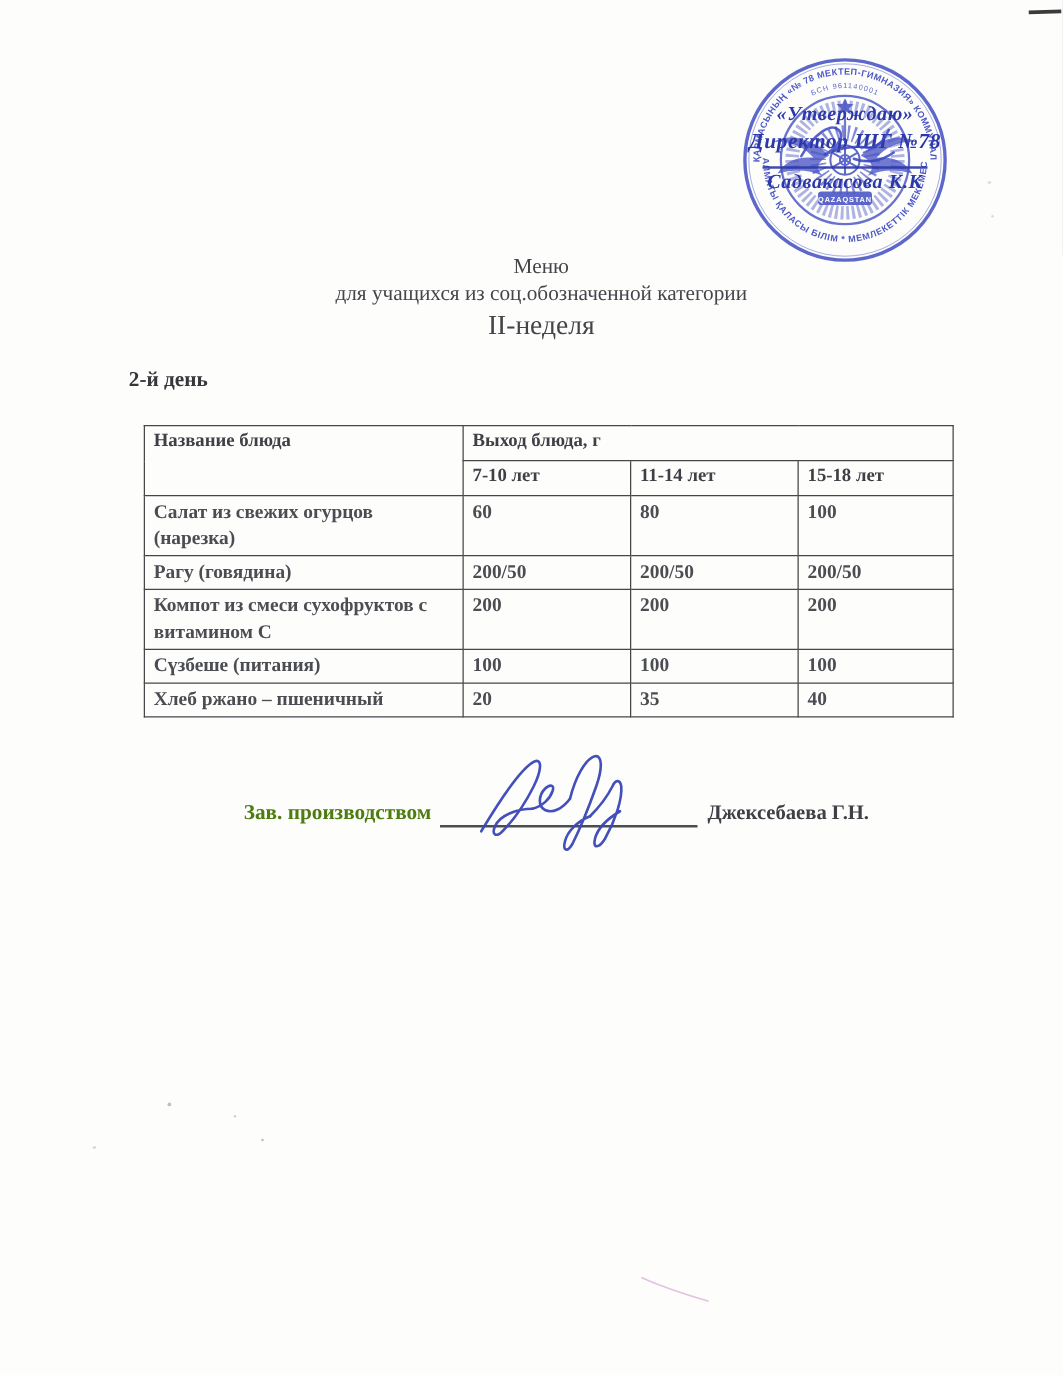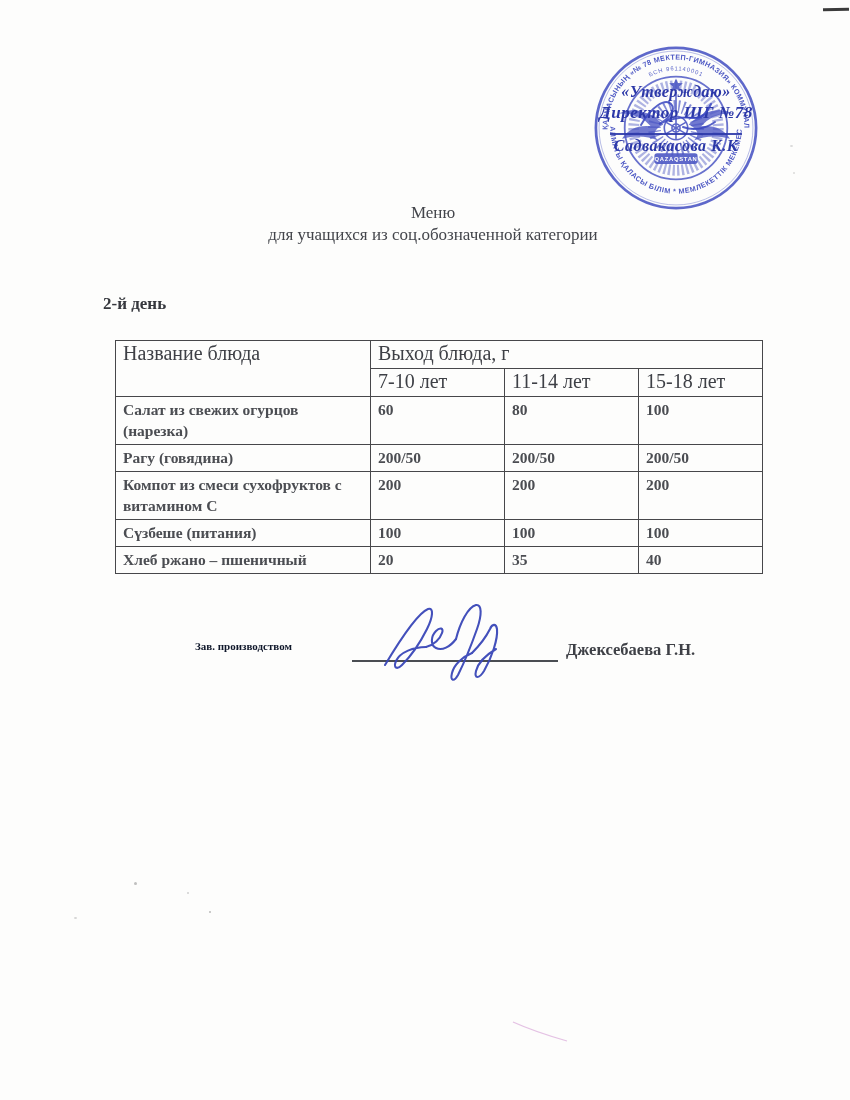--- a/index.html
+++ b/index.html
@@ -38,28 +38,28 @@
   
   table.menu{
     position:absolute;left:115px;top:340px;width:647px;
     border-collapse:collapse;table-layout:fixed;
     font-size:15.5px;color:#4b4d52;
   }
   table.menu th,table.menu td{
     border:1.5px solid #47474a;vertical-align:top;text-align:left;
     padding:2px 6px 3px 7px;line-height:21px;font-weight:bold;
   }
-  table.menu th{font-weight:normal;color:#3e4046;font-size:20px;}
+  table.menu th{font-weight:bold;color:#3e4046;font-size:15px;}
   th.group-h{padding-left:46px;}
   tr.hrow1{height:28px;}
   tr.hrow2{height:28px;}
   tr.r-tall{height:46px;}
   tr.r-short{height:23px;}
   
-  .sig-role{position:absolute;left:195px;top:640px;font-size:11px;font-weight:bold;color:#0f172a;}
+  .sig-role{position:absolute;left:195px;top:640px;font-size:17px;font-weight:bold;color:#4d7c0f;}
   .sig-underline{position:absolute;left:352px;top:660px;width:206px;border-top:2px solid #4a4d52;}
   .sig-name{position:absolute;left:566px;top:640px;font-size:16.5px;font-weight:bold;color:#3e4046;}
   .sig-svg{position:absolute;left:370px;top:595px;}
 </style>
 </head>
 <body>
 
 <div class="page">
 
   <div class="scan-dash"></div>
@@ -124,20 +124,21 @@
         </g>
       </svg>
       <div class="st-line"></div>
       <div class="st-name">Садвакасова К.К</div>
     </div>
   </div>
 
   <div class="title-block">
     <div class="t1">Меню</div>
     <div class="t3">для учащихся из соц.обозначенной категории</div>
+    <div class="t4">II-неделя</div>
   </div>
   <div class="day-label">2-й день</div>
 
   <table class="menu">
     <colgroup>
         <col style="width:255px">
         <col style="width:134px">
         <col style="width:134px">
         <col style="width:124px">
       </colgroup>

